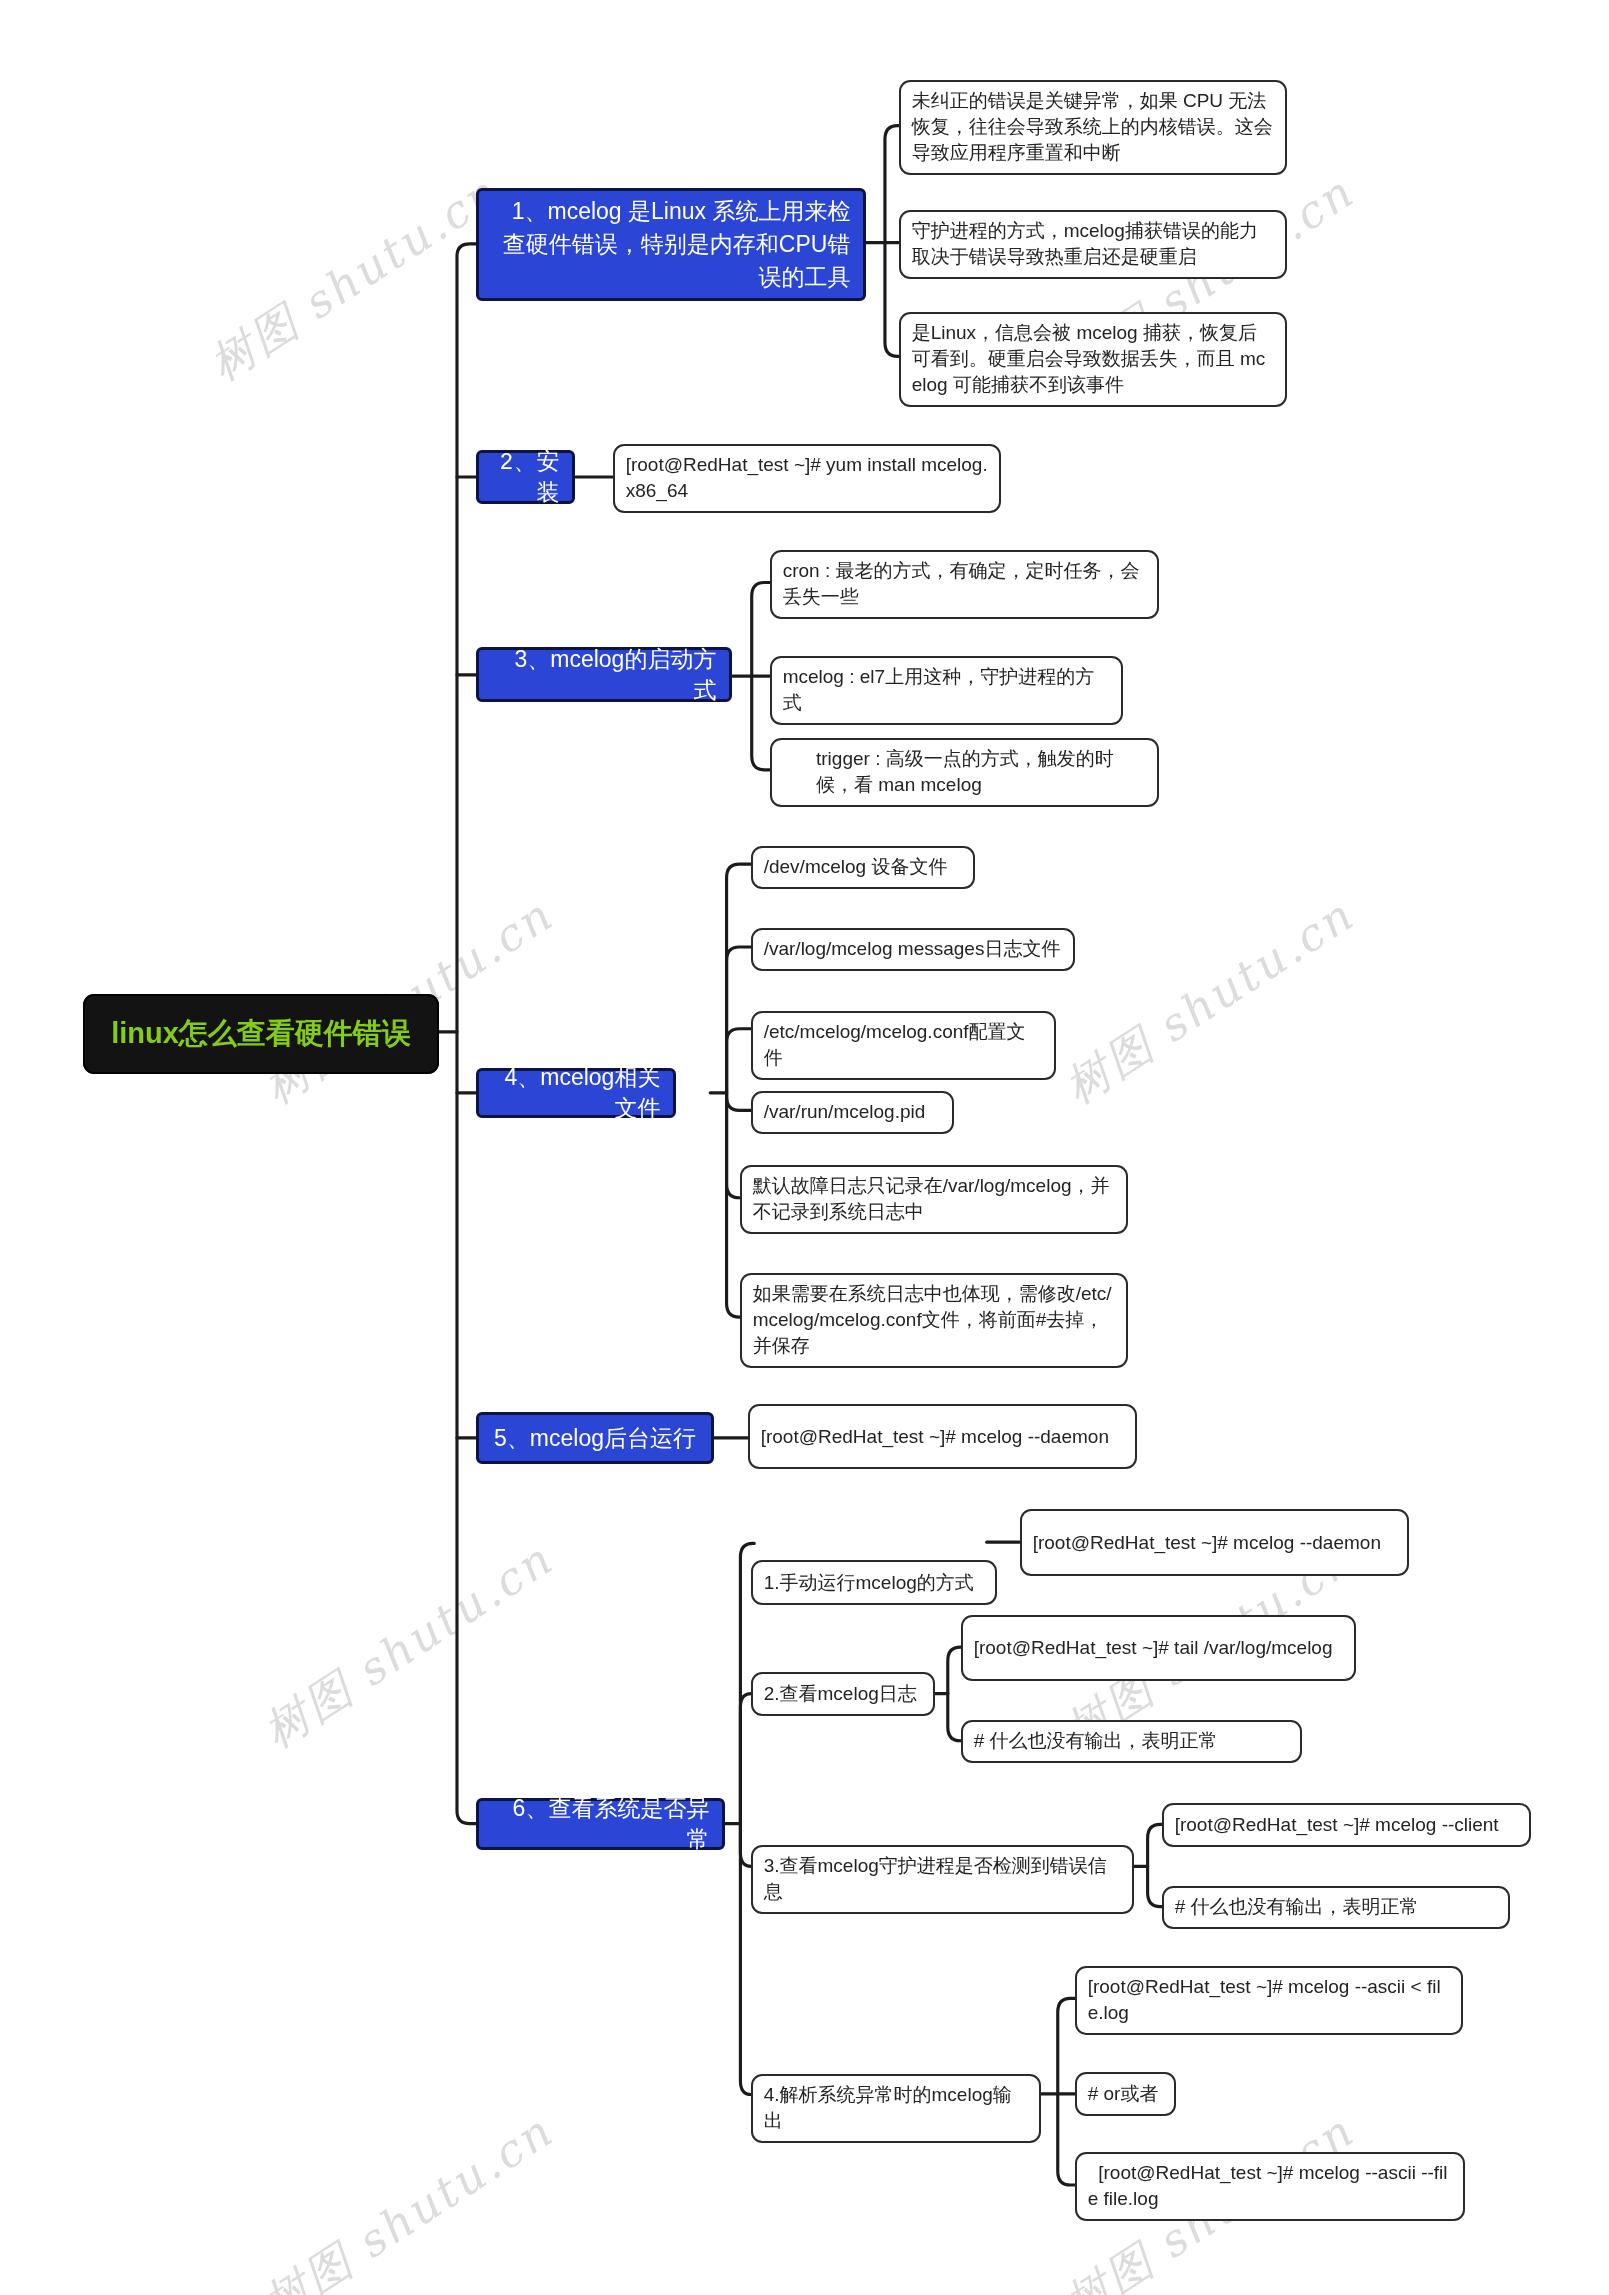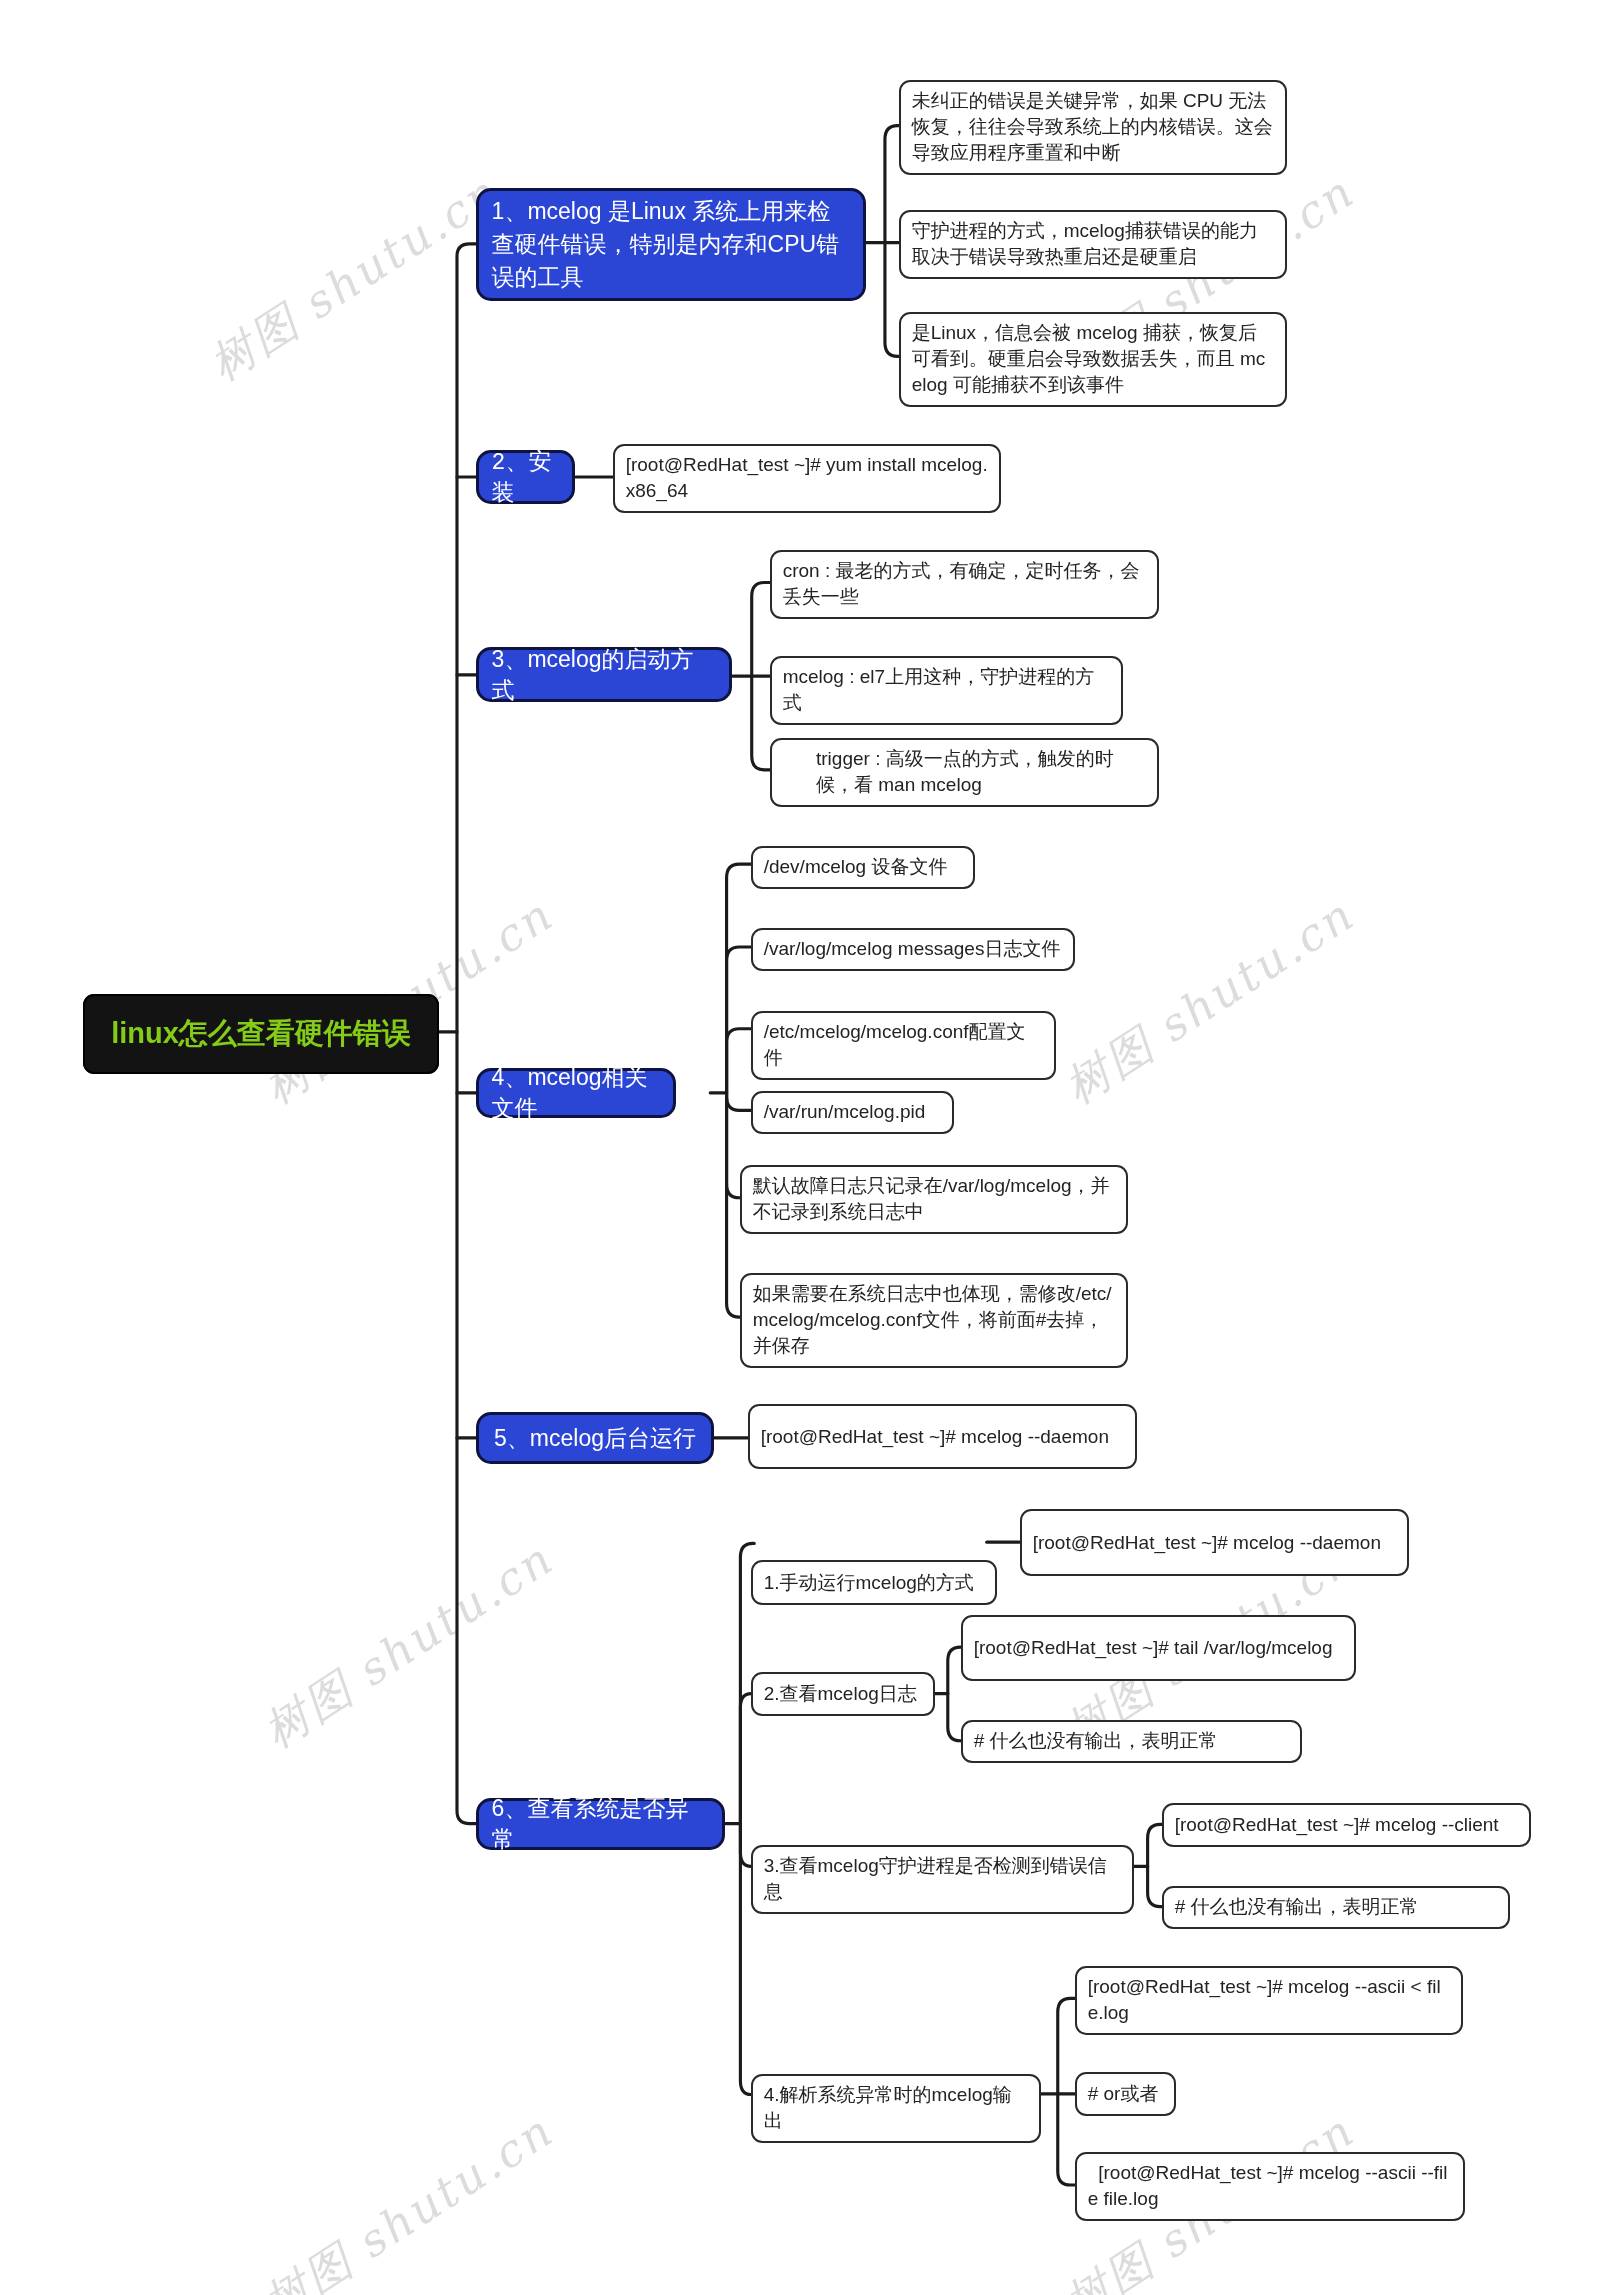--- a/index.html
+++ b/index.html
@@ -12,21 +12,21 @@
              font-size:45px;letter-spacing:3.1px;color:var(--wm,#dcdcdc);white-space:nowrap;
              user-select:none;pointer-events:none;}
   #wires{position:absolute;left:0;top:0;z-index:1;}
   #wires path{fill:none;stroke:var(--line,#1b1b1b);stroke-width:5;stroke-linecap:round;}
   .node{position:absolute;z-index:2;box-sizing:border-box;display:flex;align-items:center;}
   .node .lbl{white-space:pre-wrap;word-break:break-all;}
   .root{background:var(--root-fill,#131313);color:#84cc16;border-radius:11.3px;
         justify-content:center;text-align:center;font-size:29px;font-weight:bold;
         padding:5px 8.8px;box-shadow:0 0 0 1.9px #000 inset;}
   .branch{background:var(--branch-fill,#2b46d4);color:#ffffff;border:3.1px solid var(--branch-border,#0e1340);
-          border-radius:15px;font-size:23px;padding:5px 12.6px;justify-content:center;text-align:left;}
+          border-radius:6px;font-size:23px;padding:5px 12.6px;justify-content:center;text-align:right;}
   .branch.multi{justify-content:flex-start;line-height:33px;}
   .leaf{background:#ffffff;color:#232323;border:2.5px solid var(--node-border,#2a2a2a);
         border-radius:11.3px;font-size:19px;line-height:26px;padding:6.3px 10.7px;}
 </style>
 </head>
 <body>
 
 <div id="canvas">
 
   <div class="watermark" style="left:116px;top:248px;">树图 shutu.cn</div>

